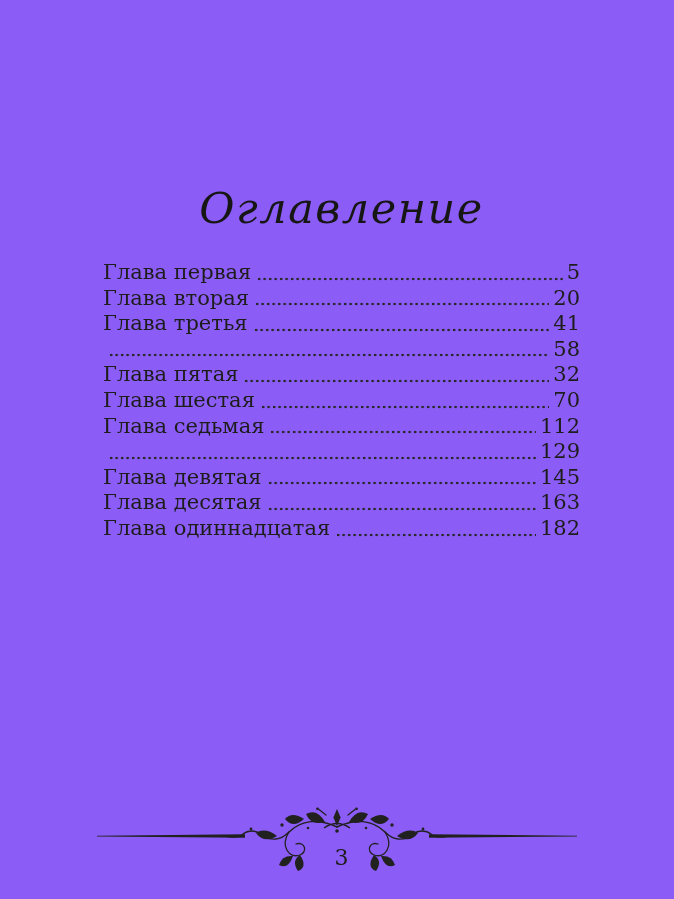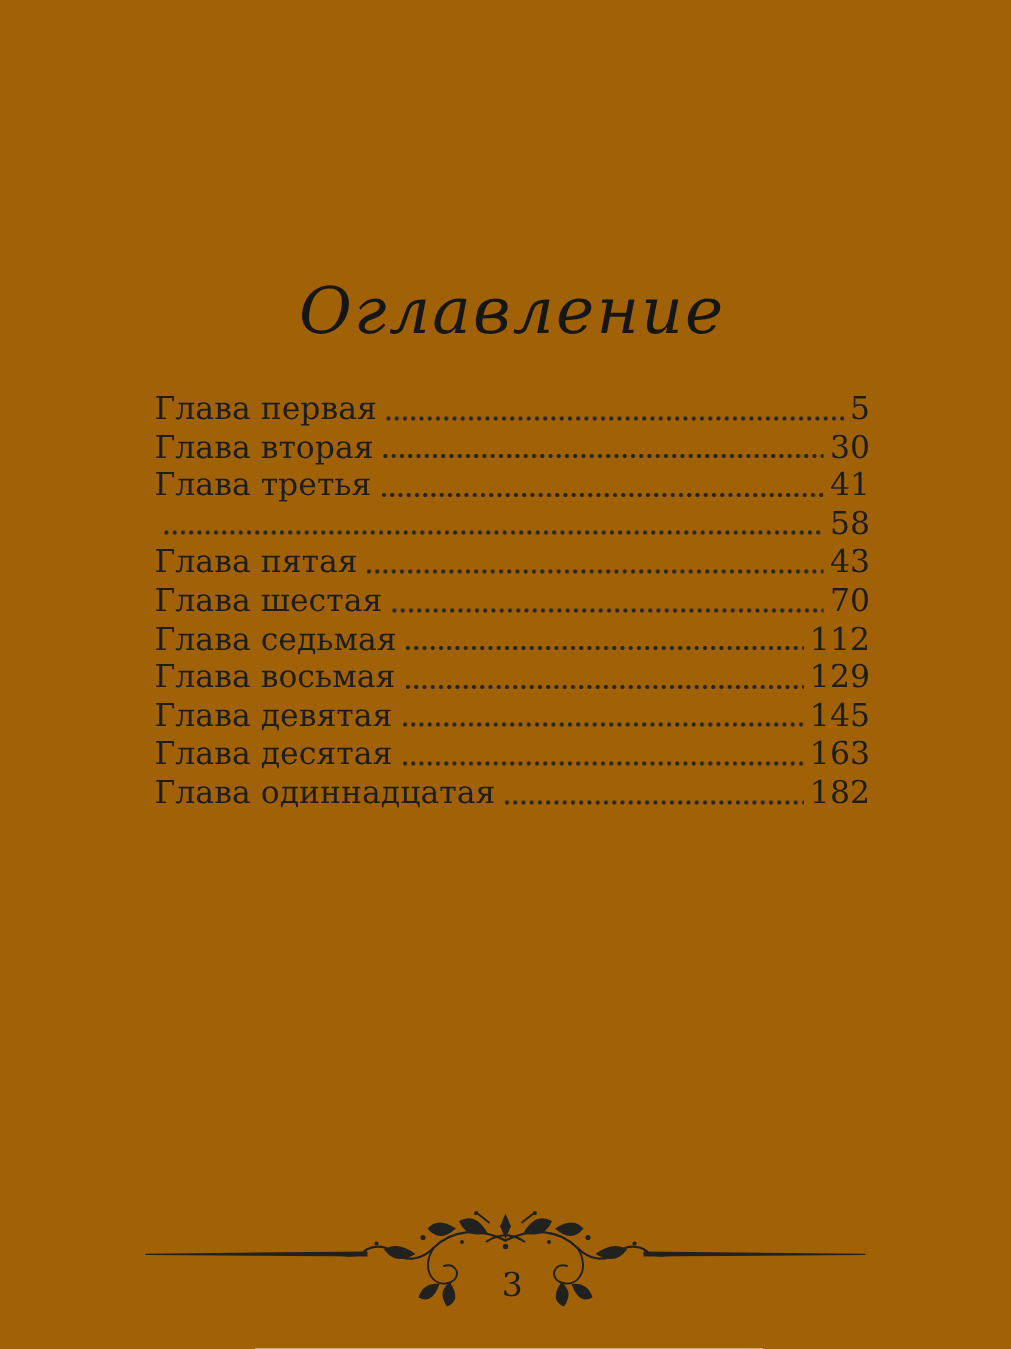--- a/index.html
+++ b/index.html
@@ -1,20 +1,20 @@
 <!DOCTYPE html>
 <html><head>
 <meta charset="utf-8">
 <style>
   html,body{margin:0;padding:0;background:#e9e9e9;}
   .page{
     position:relative;
     width:674px;height:899px;
     margin:0 auto;
-    background:#a16207;
+    background:#8b5cf6;
     font-family:"DejaVu Serif","Liberation Serif",serif;
     color:#1d1d1b;
     overflow:hidden;
   }
   .title{
     position:absolute;
     top:183px;left:103px;width:477px;
     margin:0;
     text-align:center;
     font-family:"DejaVu Serif","Liberation Serif",serif;
@@ -70,48 +70,47 @@
 
   <div class="toc">
     <div class="toc-row">
       <span class="toc-label">Глава первая</span>
       <span class="toc-leader"></span>
       <span class="toc-page">5</span>
     </div>
     <div class="toc-row">
       <span class="toc-label">Глава вторая</span>
       <span class="toc-leader"></span>
-      <span class="toc-page">30</span>
+      <span class="toc-page">20</span>
     </div>
     <div class="toc-row">
       <span class="toc-label">Глава третья</span>
       <span class="toc-leader"></span>
       <span class="toc-page">41</span>
     </div>
     <div class="toc-row">
       <span class="toc-leader"></span>
       <span class="toc-page">58</span>
     </div>
     <div class="toc-row">
       <span class="toc-label">Глава пятая</span>
       <span class="toc-leader"></span>
-      <span class="toc-page">43</span>
+      <span class="toc-page">32</span>
     </div>
     <div class="toc-row">
       <span class="toc-label">Глава шестая</span>
       <span class="toc-leader"></span>
       <span class="toc-page">70</span>
     </div>
     <div class="toc-row">
       <span class="toc-label">Глава седьмая</span>
       <span class="toc-leader"></span>
       <span class="toc-page">112</span>
     </div>
     <div class="toc-row">
-      <span class="toc-label">Глава восьмая</span>
       <span class="toc-leader"></span>
       <span class="toc-page">129</span>
     </div>
     <div class="toc-row">
       <span class="toc-label">Глава девятая</span>
       <span class="toc-leader"></span>
       <span class="toc-page">145</span>
     </div>
     <div class="toc-row">
       <span class="toc-label">Глава десятая</span>

